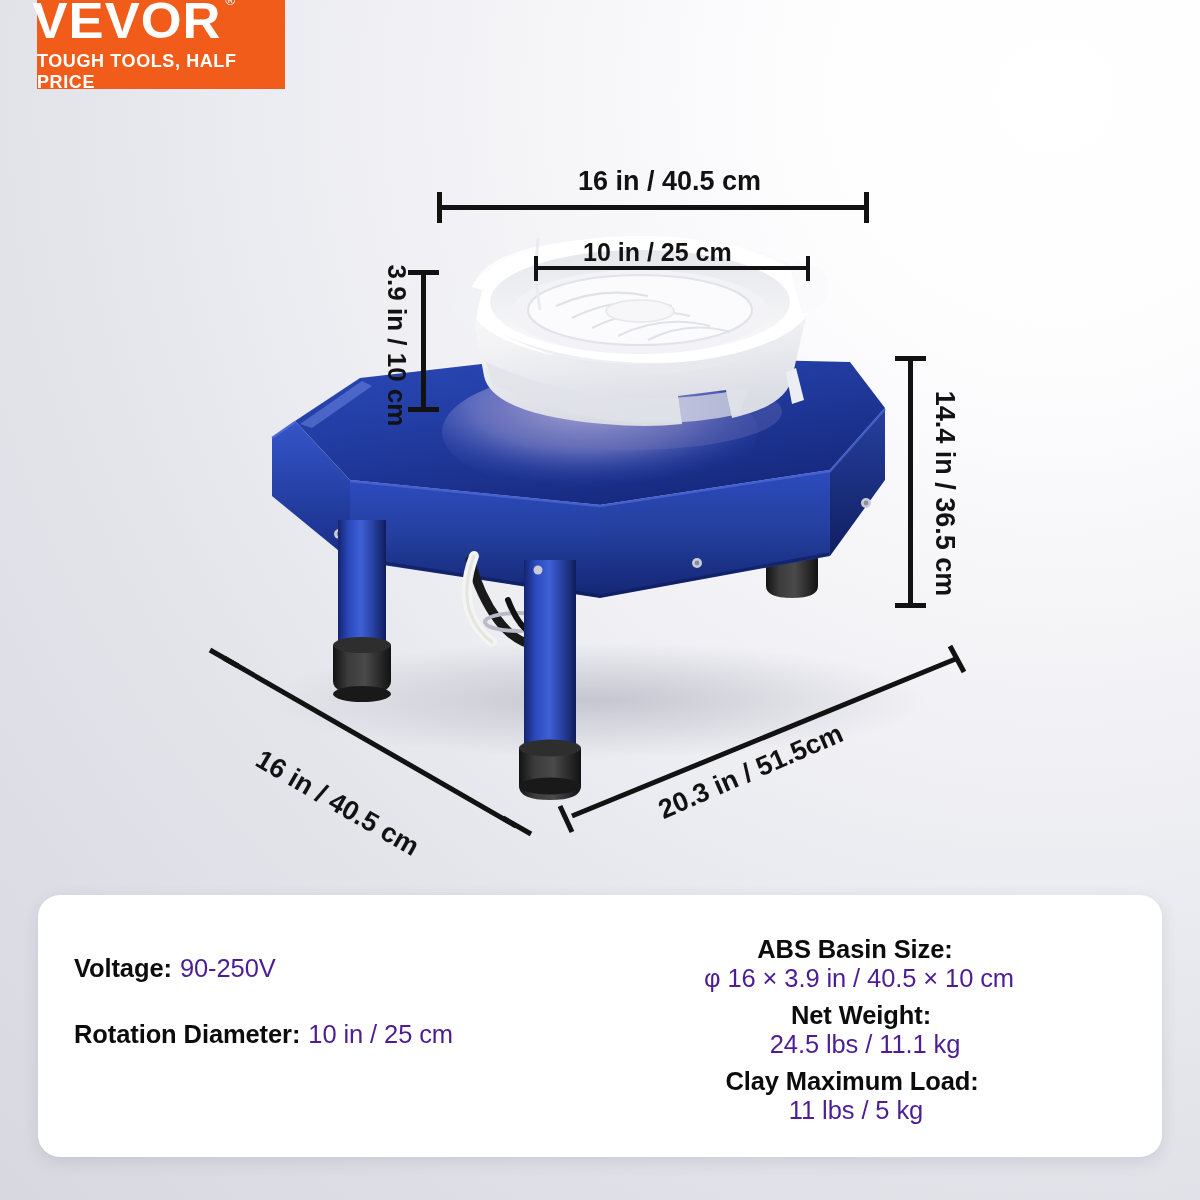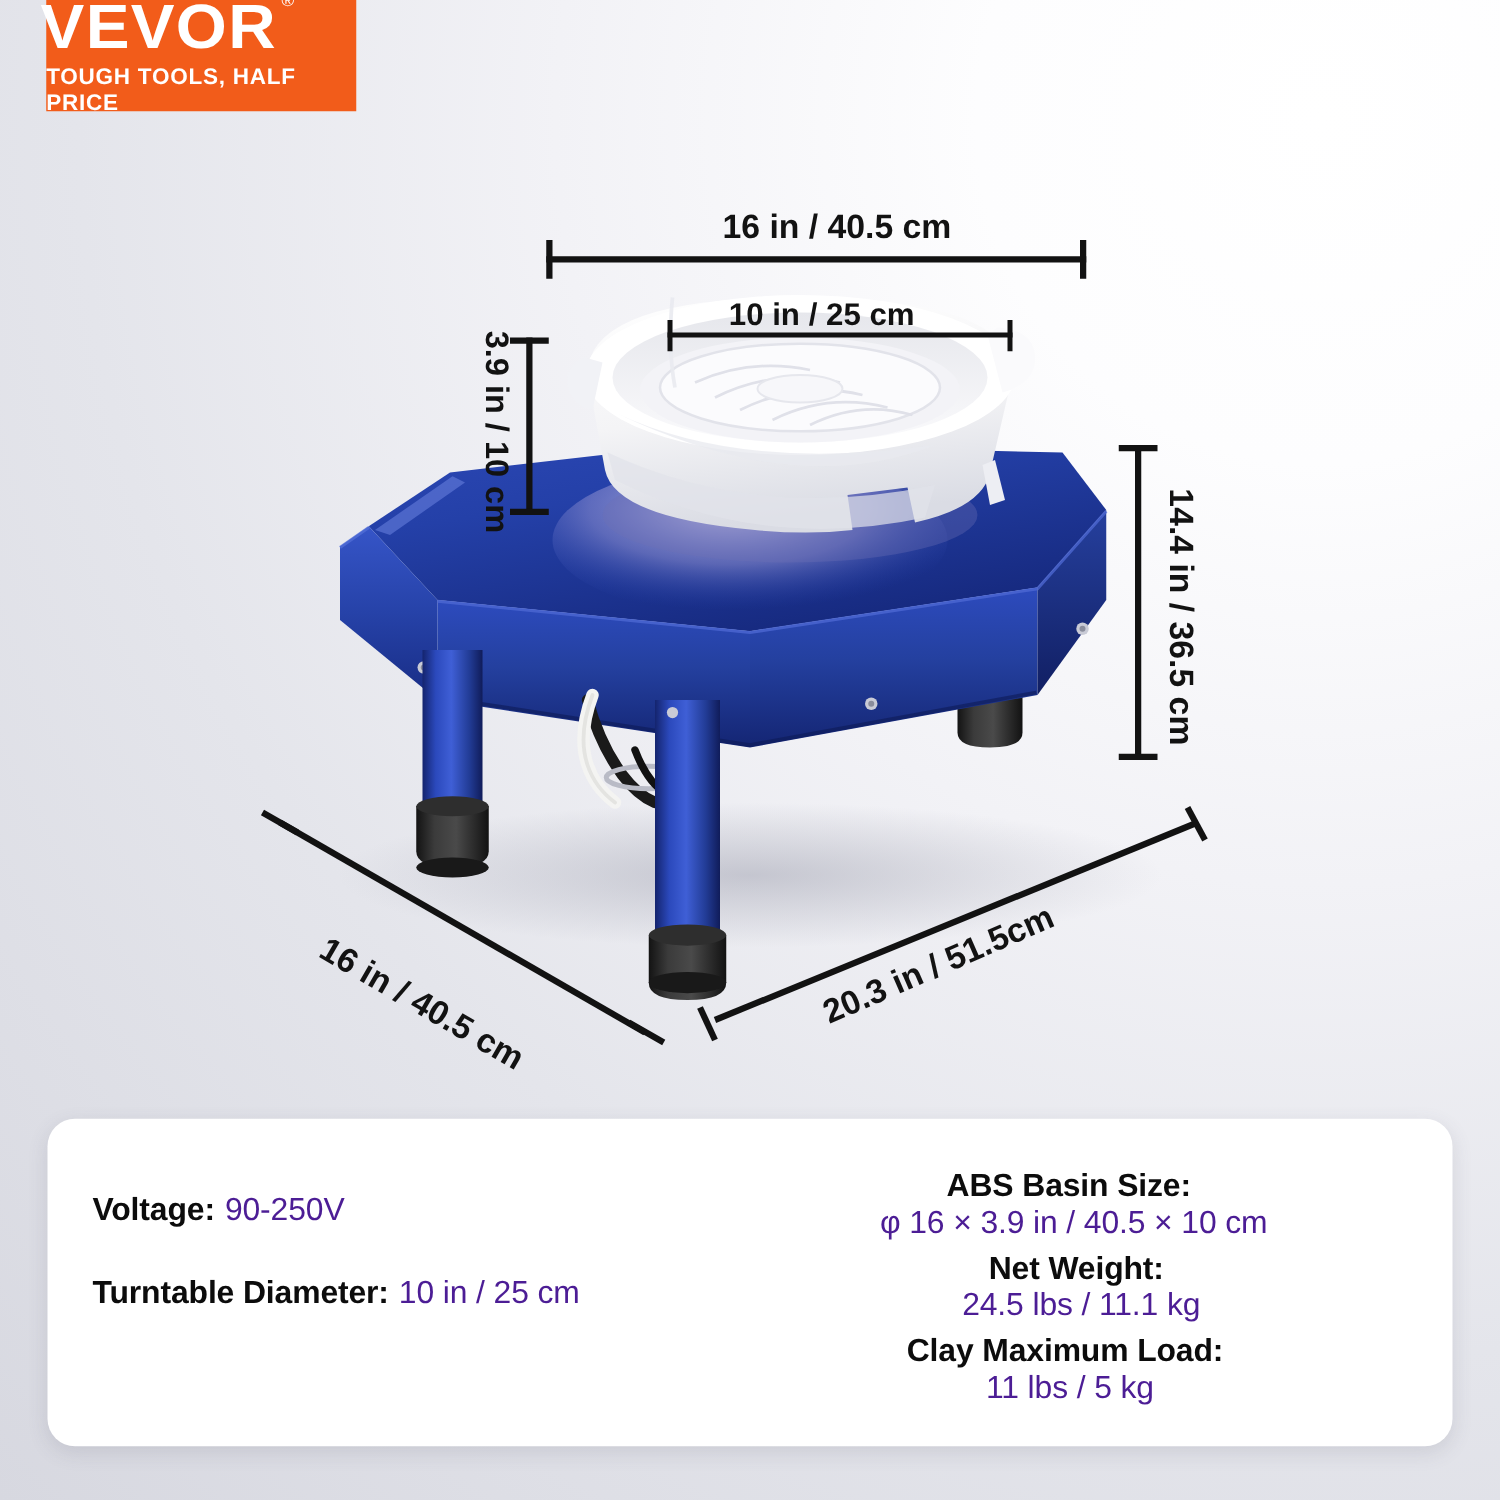--- a/index.html
+++ b/index.html
@@ -290,21 +290,21 @@
   </div>
 
   <div id="speccard">
 
     <div class="speccol left">
       <div class="specrow">
         <span class="lab">Voltage:</span>
         <span class="val">90-250V</span>
       </div>
       <div class="specrow">
-        <span class="lab">Turntable Diameter:</span>
+        <span class="lab">Rotation Diameter:</span>
         <span class="val">10 in / 25 cm</span>
       </div>
     </div>
 
     <div class="speccol right">
       <div class="specrow r1">
         <span class="lab">ABS Basin Size:</span>
         <span class="val">φ 16 × 3.9 in / 40.5 × 10 cm</span>
       </div>
       <div class="specrow r2">

